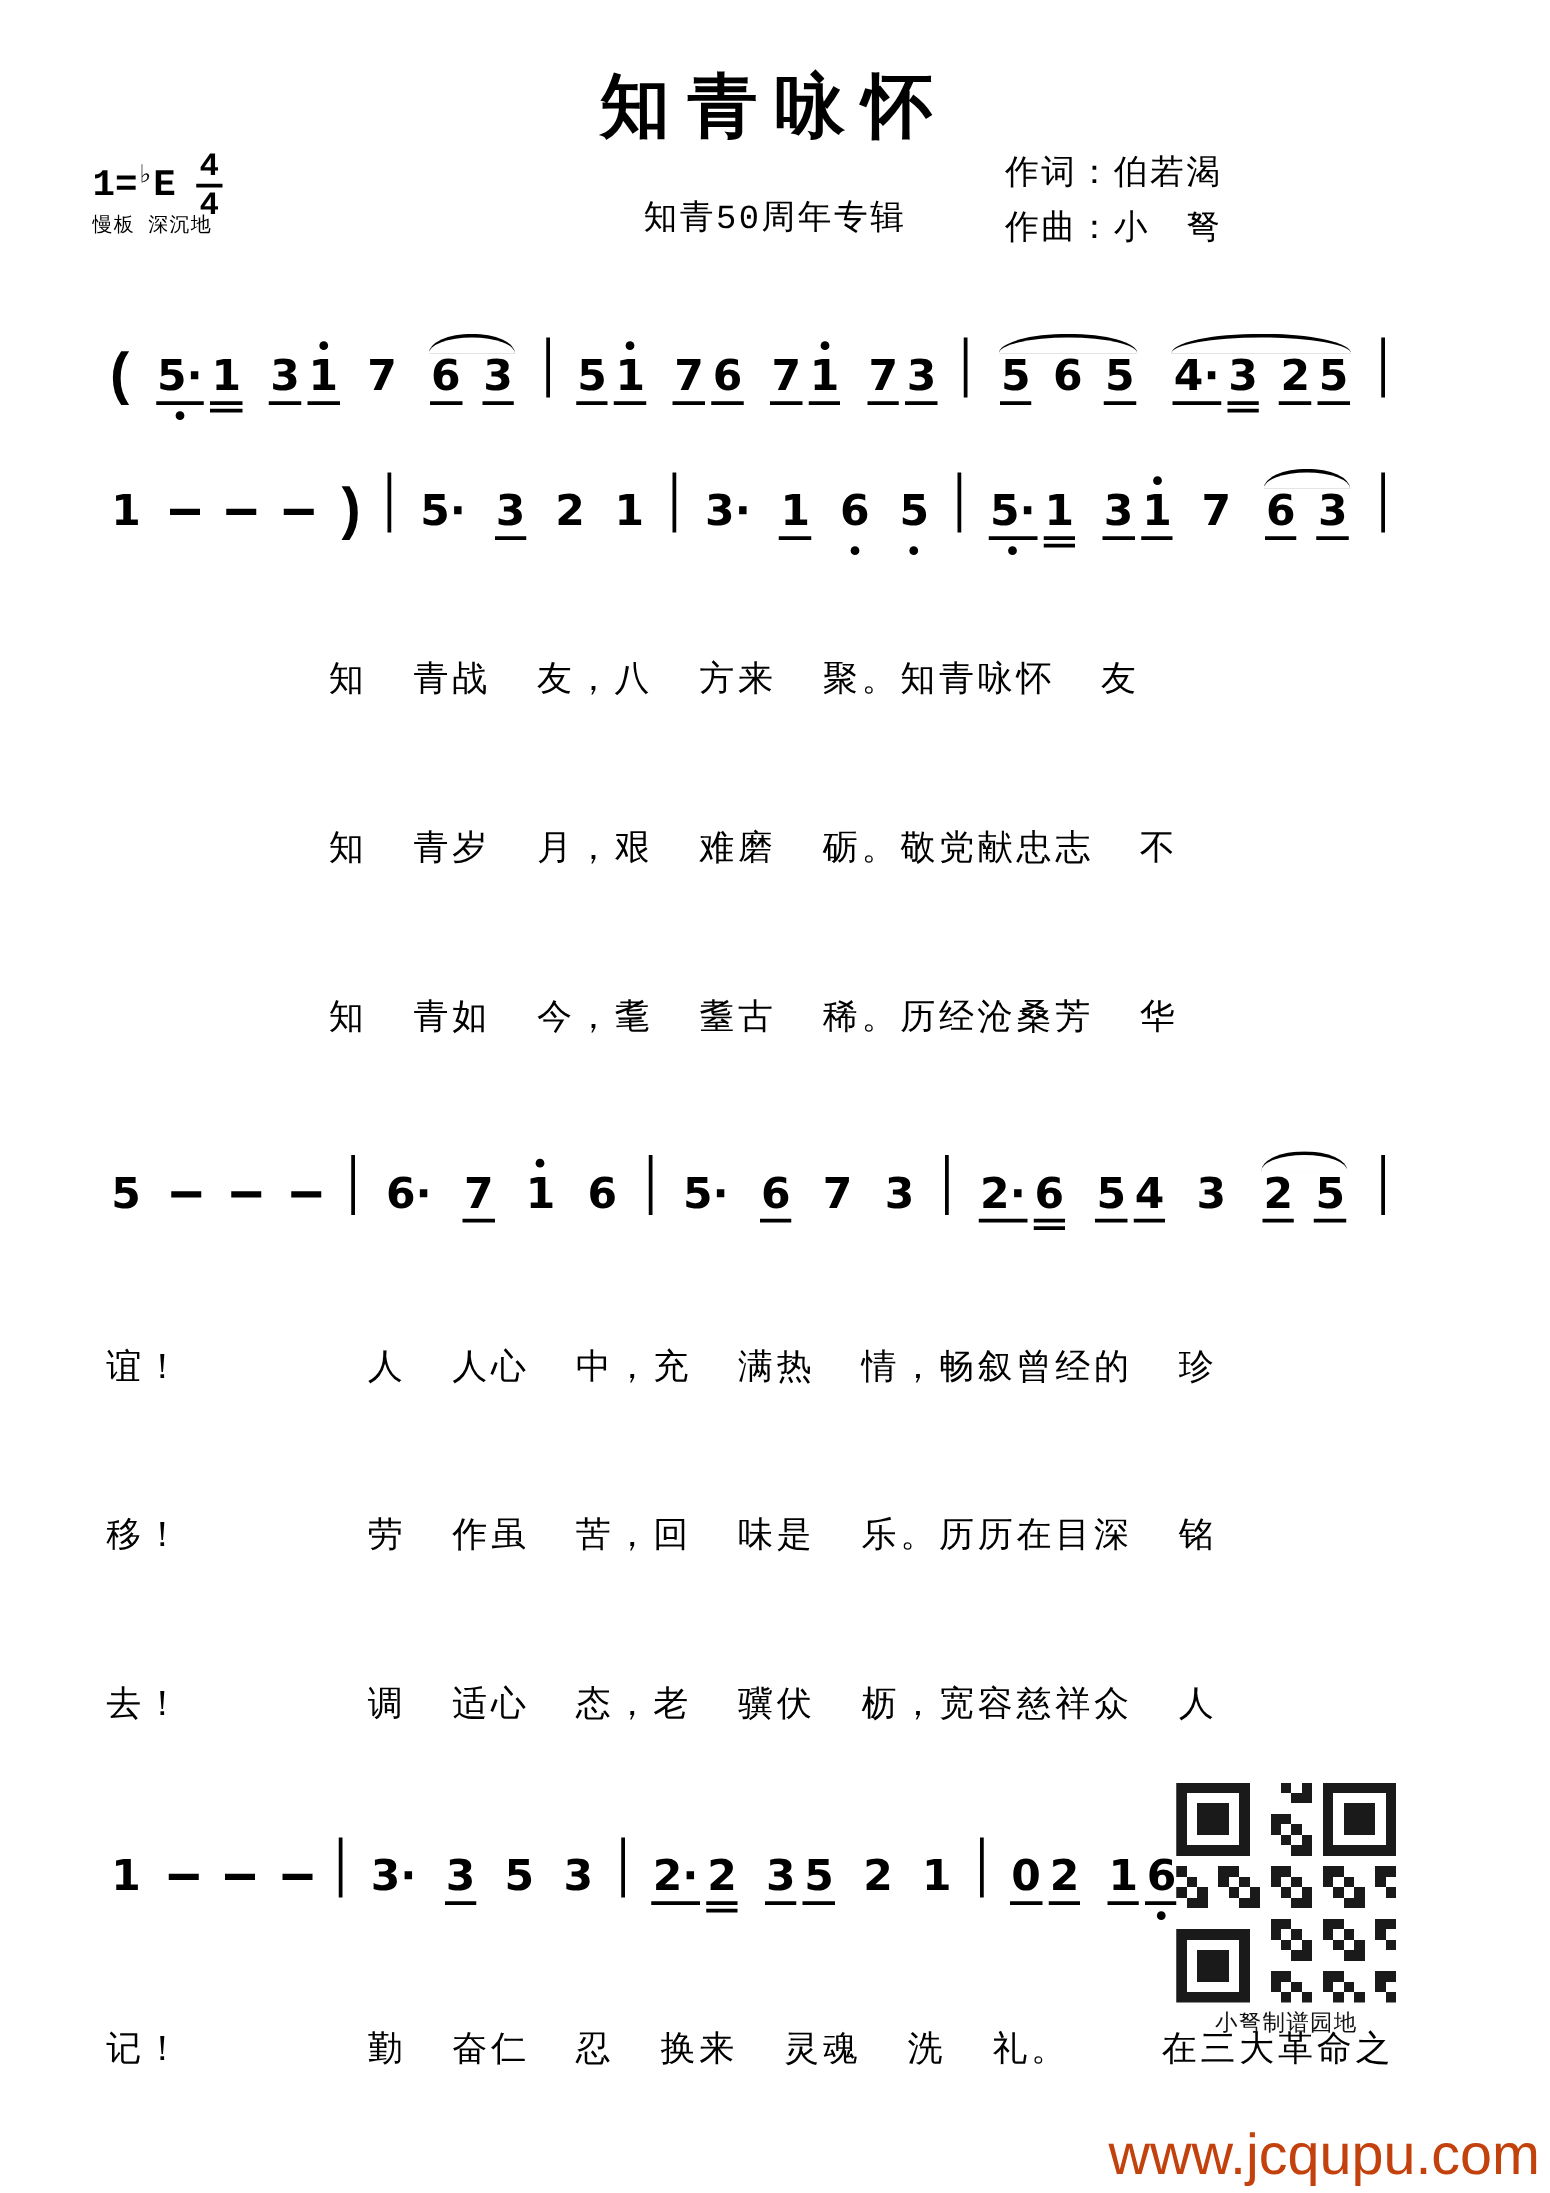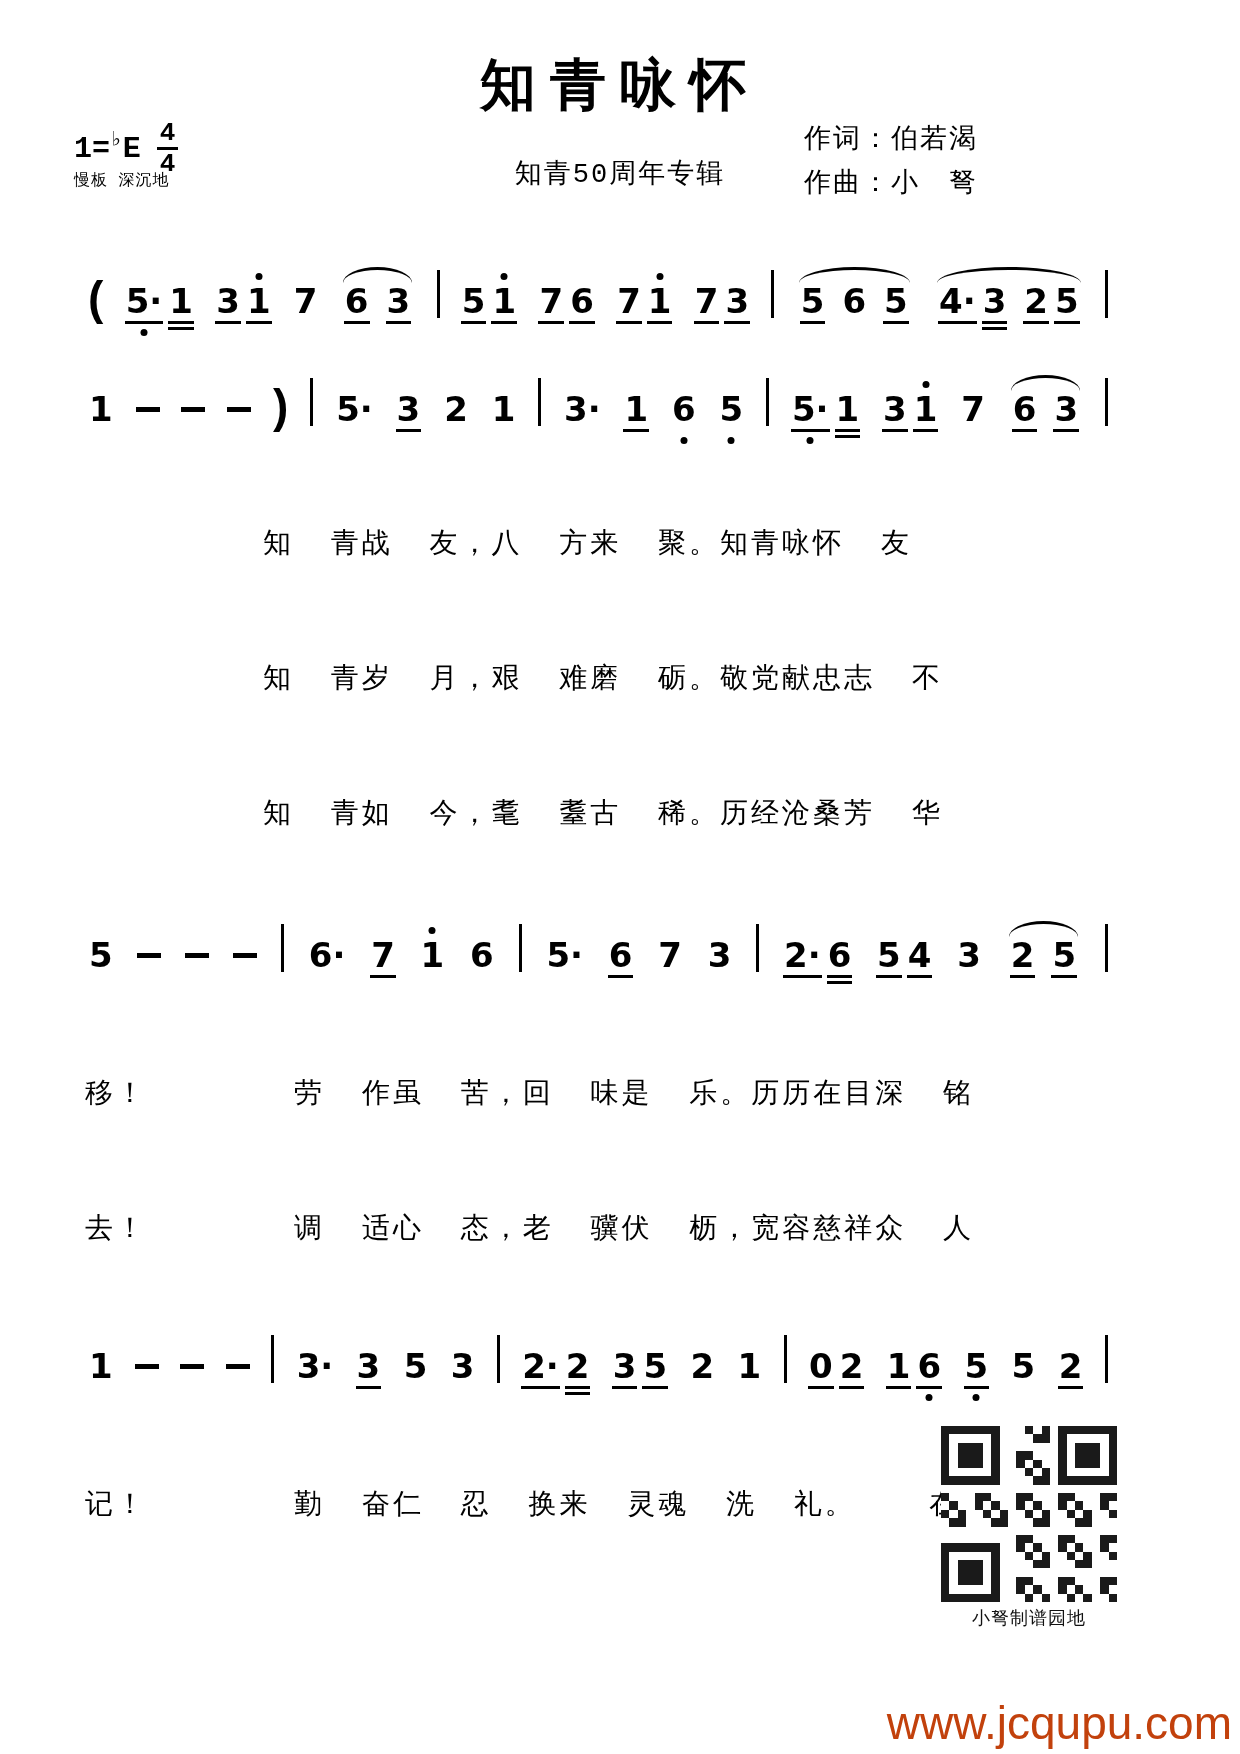--- a/index.html
+++ b/index.html
@@ -179,20 +179,21 @@
     </span>
     <span class="note">3</span>
     <span class="slur">
       <span class="note u1">2</span>
       <span class="note u1">5</span>
     </span>
     <span class="bar"></span>
   </div>
 
 <div class="lyrics b2">
+  <div>谊！    人 人心 中，充 满热 情，畅叙曾经的 珍</div>
   <div>移！    劳 作虽 苦，回 味是 乐。历历在目深 铭</div>
   <div>去！    调 适心 态，老 骥伏 枥，宽容慈祥众 人</div>
 </div>
 
 <div class="mline ml4">
     <span class="note">1</span>
     <span class="dash"></span>
     <span class="dash"></span>
     <span class="dash"></span>
     <span class="bar"></span>

